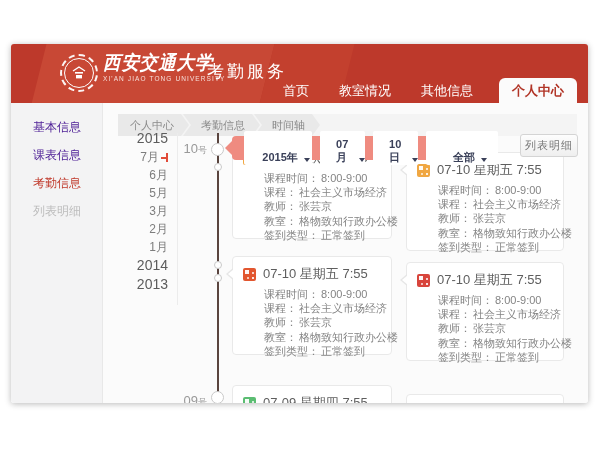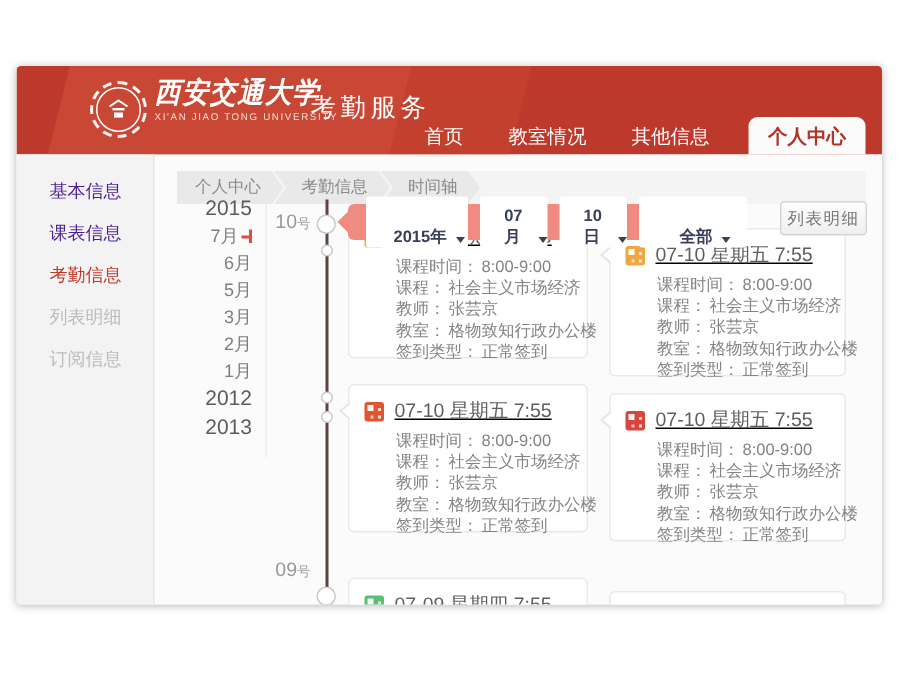--- a/index.html
+++ b/index.html
@@ -41,21 +41,21 @@
   .ditem { text-align:right; cursor:pointer; white-space:nowrap; position:relative; }
   .ditem.year { font-size:14px; color:#5c5c5c; line-height:19px; }
   .ditem.month { font-size:12px; color:#7d7d7d; line-height:18px; }
   .curmark { display:inline-block; width:7px; height:9px; margin-left:2px; vertical-align:middle; position:relative; }
   .curmark::before { content:""; position:absolute; left:0; top:4px; width:5px; height:2px; background:#e14b39; }
   .curmark::after  { content:""; position:absolute; right:0; top:0; width:2px; height:9px; background:#e14b39; }
   .navdivider { position:absolute; left:166px; top:30px; width:1px; height:172px; background:#ececec; }
 
   .daymark { position:absolute; width:34px; text-align:right; color:#999; cursor:default; }
   .daymark .n { font-size:13px; } .daymark .u { font-size:9px; }
-  .daymark.d10 { left:162px; top:36px; } .daymark.d09 { left:162px; top:268px; }
+  .daymark.d10 { left:162px; top:36px; } .daymark.d09 { left:162px; top:288px; }
 
   .tline { position:absolute; left:206px; top:30px; width:2px; height:270px; background:#5a453f; }
   .node { position:absolute; background:#fff; border:1.5px solid #c9c9c9; border-radius:50%; }
   .node.big { width:13px; height:13px; } .node.small { width:8px; height:8px; }
   .n1 { left:200px; top:40px; } .n2 { left:203px; top:60px; }
   .n3 { left:203px; top:158px; } .n4 { left:203px; top:171px; }
   .n5 { left:200px; top:288px; }
 
   
   .filterbar { position:absolute; left:221px; top:33px; width:266px; height:24px; background:#ef8b80; border-radius:4px;
@@ -73,21 +73,21 @@
   
   .card { position:absolute; background:#fff; border:1px solid #e9e9e9; border-radius:4px; padding:8px 10px 6px 10px; z-index:2; }
   .card.c1 { left:221px; top:37px;  width:160px; height:99px; }
   .card.c2 { left:395px; top:49px;  width:158px; height:99px; }
   .card.c3 { left:221px; top:153px; width:160px; height:99px; }
   .card.c4 { left:395px; top:159px; width:158px; height:99px; }
   .card.c5 { left:221px; top:282px; width:160px; height:96px; }
   .card.c6 { left:395px; top:291px; width:158px; height:60px; }
   .card.tail::before { content:""; position:absolute; left:-7px; top:11px; border:6px solid transparent; border-left:0; border-right:7px solid #e6e6e6; }
   .card.tail::after  { content:""; position:absolute; left:-5px; top:12px; border:5px solid transparent; border-left:0; border-right:6px solid #fff; }
-  .chead { display:flex; align-items:center; gap:7px;text-decoration:underline; }
+  .chead { display:flex; align-items:center; gap:7px; }
   .cicon { width:13px; height:13px; border-radius:2px; position:relative; flex:0 0 13px; }
   .cicon::after { content:""; position:absolute; left:2px; top:2px; width:4px; height:4px; background:rgba(255,255,255,.95);
                   box-shadow:6px 1px 0 -1px rgba(255,255,255,.75), 1px 6px 0 -1px rgba(255,255,255,.65), 6px 6px 0 -1px rgba(255,255,255,.85); }
   .ctitle { font-size:13px; color:#5e5e5e; white-space:nowrap; }
   .cbody { margin:4px 0 0 21px; }
   .crow { font-size:11px; line-height:14.2px; color:#848484; white-space:nowrap; }
   .crow .clabel { margin-right:2px; }
 </style>
 </head>
 <body>
@@ -120,38 +120,37 @@
       </div>
     </div>
 
     <div class="content">
 
       <div class="sidebar">
         <div class="sitem">基本信息</div>
         <div class="sitem">课表信息</div>
         <div class="sitem active">考勤信息</div>
         <div class="sitem muted">列表明细</div>
-        <div class="sitem muted">订阅信息</div>
       </div>
 
       <div class="crumbs">
         <div class="crumb">个人中心</div>
         <div class="crumb notch">考勤信息</div>
         <div class="crumb notch">时间轴</div>
       </div>
 
       <div class="datenav">
         <div class="ditem year">2015</div>
         <div class="ditem month"><span>7月</span><span class="curmark"></span></div>
         <div class="ditem month">6月</div>
         <div class="ditem month">5月</div>
         <div class="ditem month">3月</div>
         <div class="ditem month">2月</div>
         <div class="ditem month">1月</div>
-        <div class="ditem year">2012</div>
+        <div class="ditem year">2014</div>
         <div class="ditem year">2013</div>
       </div>
       <div class="navdivider"></div>
 
       <div class="daymark d10"><span class="n">10</span><span class="u">号</span></div>
       <div class="daymark d09"><span class="n">09</span><span class="u">号</span></div>
 
       <div class="tline"></div>
       <div class="node big n1"></div>
       <div class="node small n2"></div>

